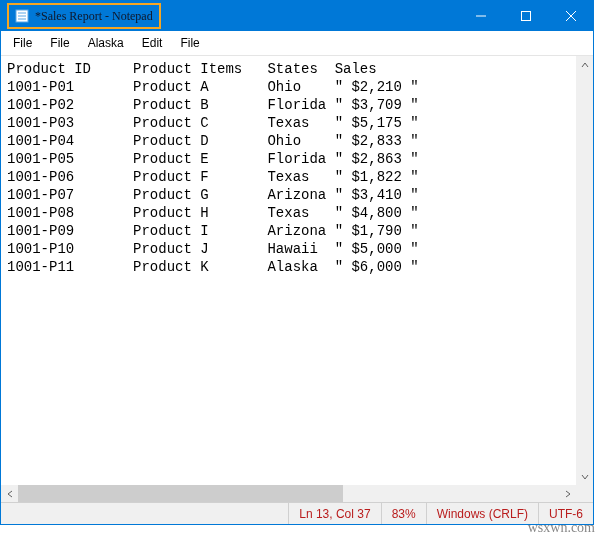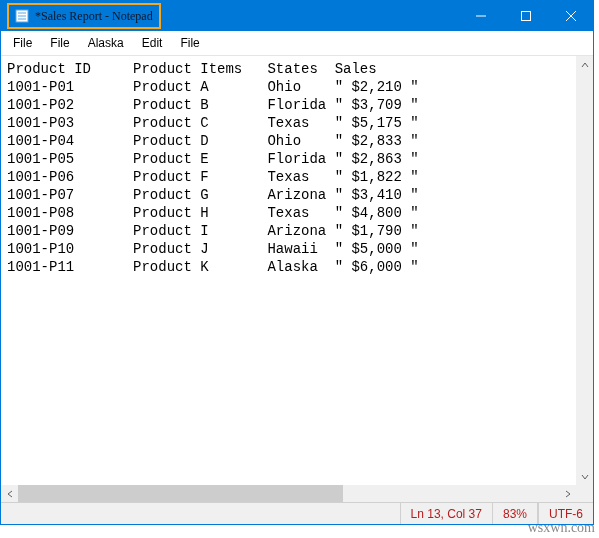--- a/index.html
+++ b/index.html
@@ -232,19 +232,20 @@
     <div class="corner"></div>
   </div>
 
   <div class="statusbar">
     <div class="status-spacer"></div>
     <div class="status-sep"></div>
     <div class="status-cell">Ln 13, Col 37</div>
     <div class="status-sep"></div>
     <div class="status-cell">83%</div>
     <div class="status-sep"></div>
+    <div class="status-cell">Windows (CRLF)</div>
     <div class="status-sep"></div>
     <div class="status-cell">UTF-6</div>
   </div>
 
 </div>
 
 <div class="watermark">wsxwn.com</div>
 
 </body></html>

